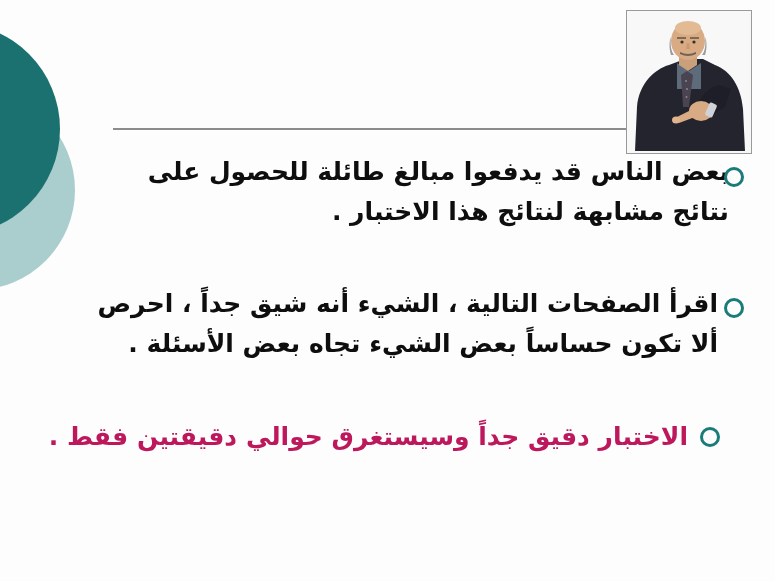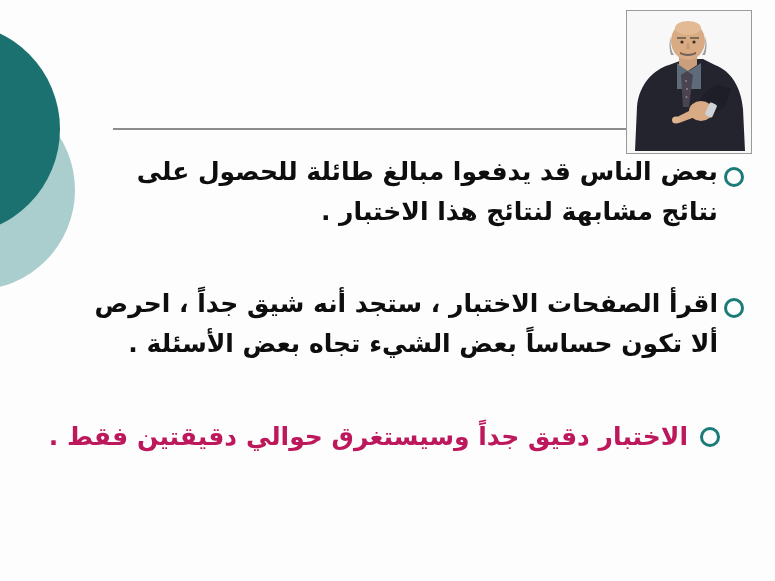--- a/index.html
+++ b/index.html
@@ -46,21 +46,21 @@
   .bullet-item{
     position:absolute;
     direction:rtl;
     text-align:right;
     font-weight:bold;
     font-size:25px;
     line-height:40px;
     color:#0e0e0e;
     z-index:5;
   }
-  .item-1{top:152px;right:57px;left:95px;}
+  .item-1{top:152px;right:46px;left:95px;}
   .item-2{top:284px;right:57px;left:80px;}
   .item-3{top:417px;right:87px;left:120px;white-space:nowrap;}
   .bullet-marker{
     position:absolute;
     width:14px;height:14px;
     border:3px solid #1b7b79;
     border-radius:50%;
     background:transparent;
     z-index:6;
   }
@@ -116,16 +116,16 @@
       <rect x="80" y="92" width="8" height="14" rx="2" fill="#cfd3d8" transform="rotate(24 84 99)"></rect>
     </svg>
   </div>
 
   <span class="bullet-marker marker-1" style="border-color: rgb(27, 123, 121);"></span>
   <span class="bullet-marker marker-2" style="border-color: rgb(27, 123, 121);"></span>
   <span class="bullet-marker marker-3" style="border-color: rgb(27, 123, 121);"></span>
 
   <div class="bullet-item item-1" dir="rtl" style="color: rgb(14, 14, 14);">بعض الناس قد يدفعوا مبالغ طائلة للحصول على نتائج مشابهة  لنتائج هذا الاختبار .</div>
 
-  <div class="bullet-item item-2" dir="rtl" style="color: rgb(14, 14, 14);">اقرأ الصفحات الاختبار ،  ستجد أنه شيق جداً ، احرص ألا تكون  حساساً  بعض الشيء تجاه بعض الأسئلة .</div>
+  <div class="bullet-item item-2" dir="rtl" style="color: rgb(14, 14, 14);">اقرأ الصفحات التالية ،  الشيء أنه شيق جداً ، احرص ألا تكون  حساساً  بعض الشيء تجاه بعض الأسئلة .</div>
 
   <div class="bullet-item item-3" dir="rtl" style="color: #be185d;">الاختبار دقيق جداً وسيستغرق حوالي دقيقتين فقط .</div>
 </div>
 
 </body></html>

